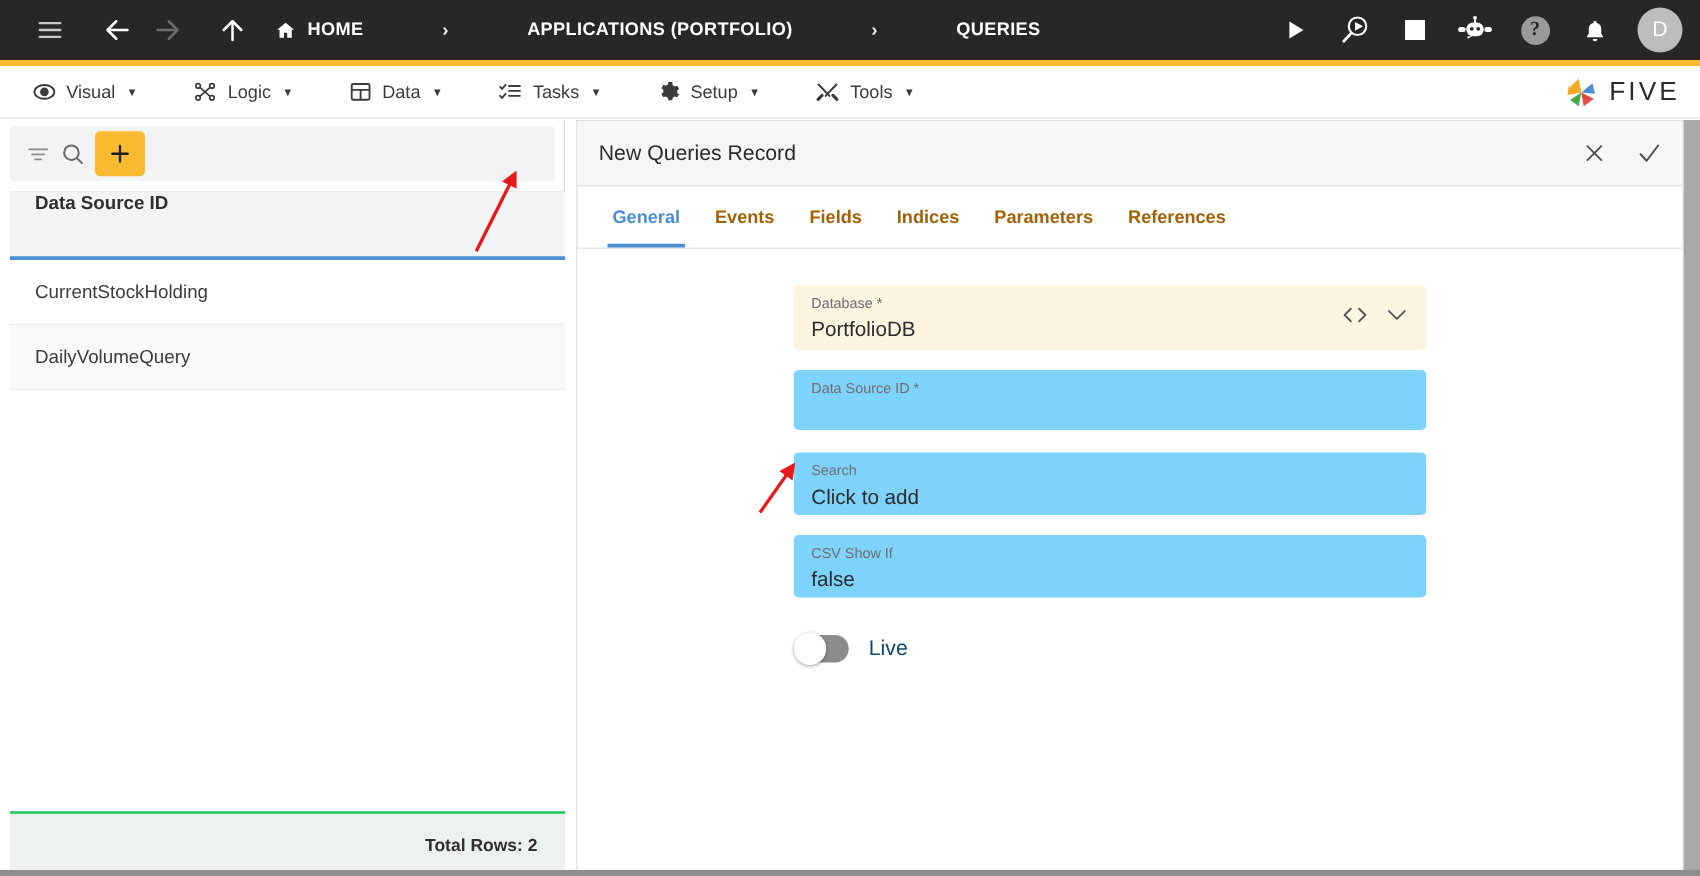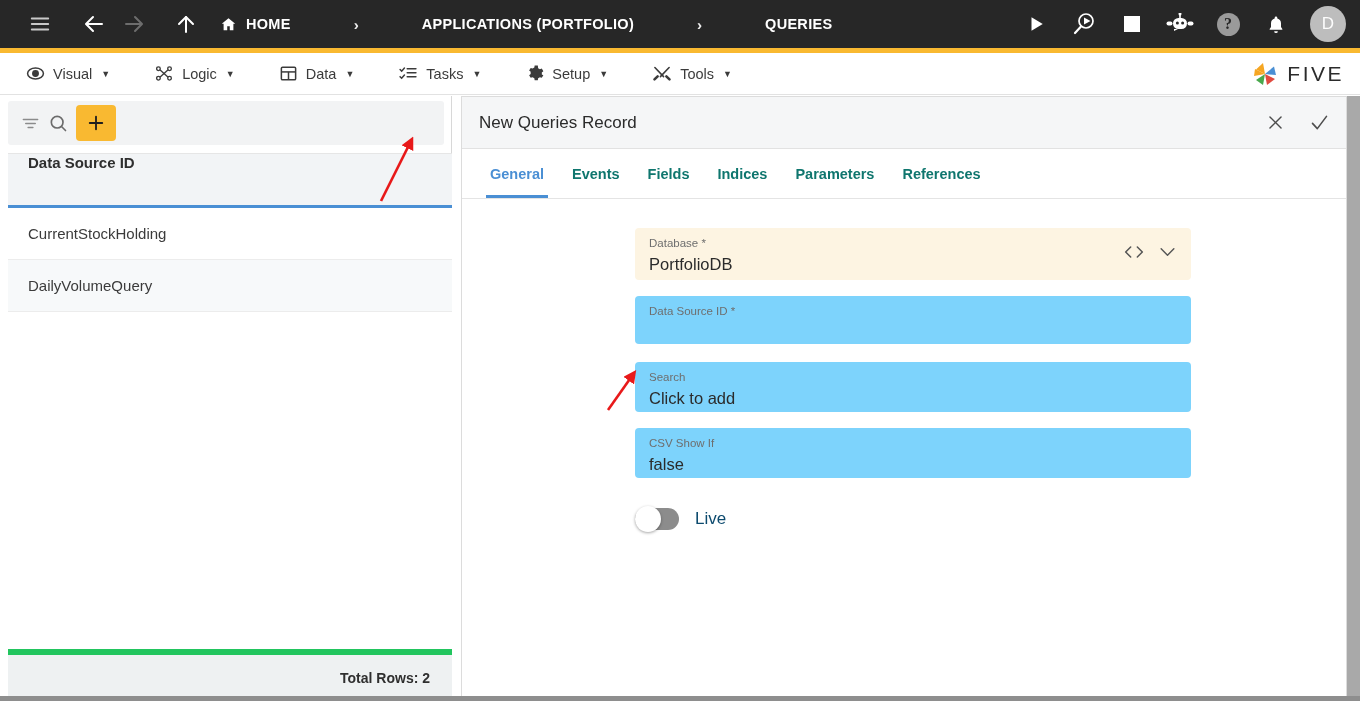--- a/index.html
+++ b/index.html
@@ -109,21 +109,21 @@
   .grid-head-cell {
     font-size:15px; font-weight:bold; color:#2f2f2f; padding-left:20px;
   }
   .grid-row {
     height:52px; display:flex; align-items:center; padding-left:20px;
     font-size:15px; color:#3b3b3b; border-bottom:1px solid #ececec; cursor:pointer;
   }
   .grid-row.alt { background:#f7f9fa; }
   .grid-foot {
     position:absolute; left:8px; bottom:0; width:444px; height:52px;
-    background:#eef1f2; border-top:6px solid #22c55e;
+    background:#eef1f2; border-top:2px solid #22c55e;
     display:flex; align-items:center; justify-content:flex-end;
     padding-right:22px; font-size:14px; font-weight:bold; color:#2f2f2f;padding-left:40px;
   }
 
   
   .right {
     position:absolute; left:461px; top:96px; width:886px; height:605px;
     background:#ffffff; border:1px solid #dcdcdc; border-bottom:none;
   }
   .rec-head {
@@ -135,31 +135,31 @@
   .rec-btn {
     width:30px;height:30px;display:flex;align-items:center;justify-content:center;
     color:#525252; cursor:pointer;
   }
   .tabs {
     height:50px; display:flex; align-items:stretch; border-bottom:1px solid #e4e4e4;
     padding-left:14px;
   }
   .tab {
     display:flex; align-items:center; padding:0 14px; position:relative;
-    font-size:14.5px; font-weight:bold; color:#0f766e; cursor:pointer;
+    font-size:14.5px; font-weight:bold; color:#a16207; cursor:pointer;
   }
   .tab.active { color:#4a8fd4; }
   .tab.active::after {
     content:""; position:absolute; left:10px; right:10px; bottom:0;
     height:3px; background:#4a8fd4;
   }
 
   .formarea { position:absolute; left:0; top:103px; right:0; bottom:0; background:#fff; }
   .field {
-    position:absolute; left:173px; width:556px; border-radius:4px;
+    position:absolute; left:173px; width:506px; border-radius:4px;
     padding:8px 14px 0 14px;
   }
   .field.blue { background:#7dd3fc; height:48px; }
   .field.cream { background:#fdf4e2; height:52px; }
   .field-label { font-size:11.5px; color:#6e6e6e; line-height:15px; }
   .field-value { font-size:16.5px; color:#2b2b2b; line-height:24px; margin-top:1px; }
   .field-icons {
     position:absolute; right:14px; top:16px; display:flex; align-items:center; gap:14px;
     color:#565656;
   }

